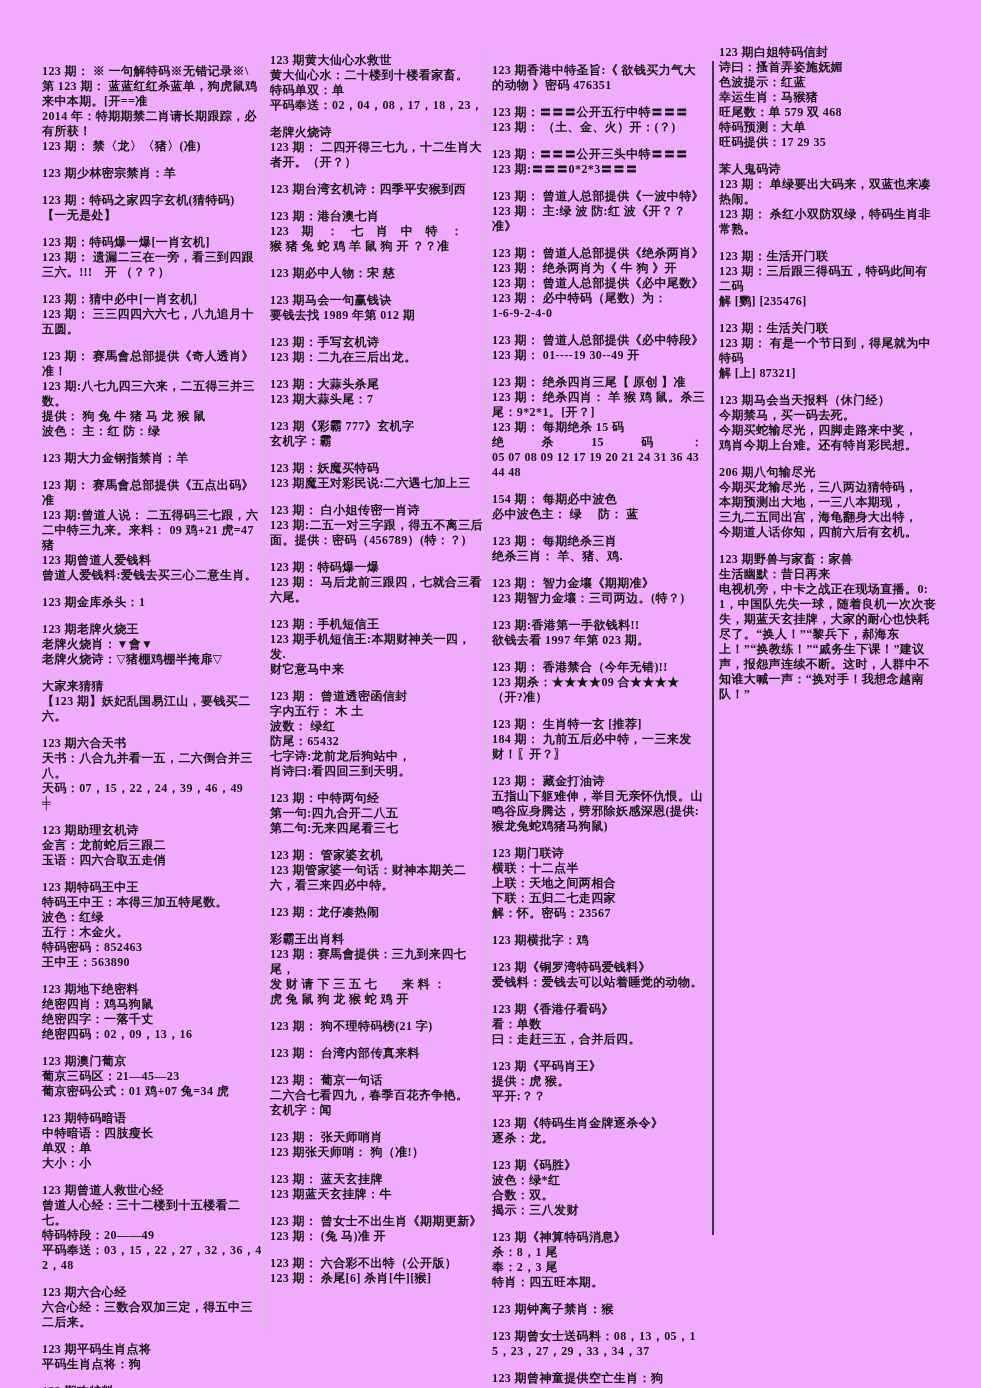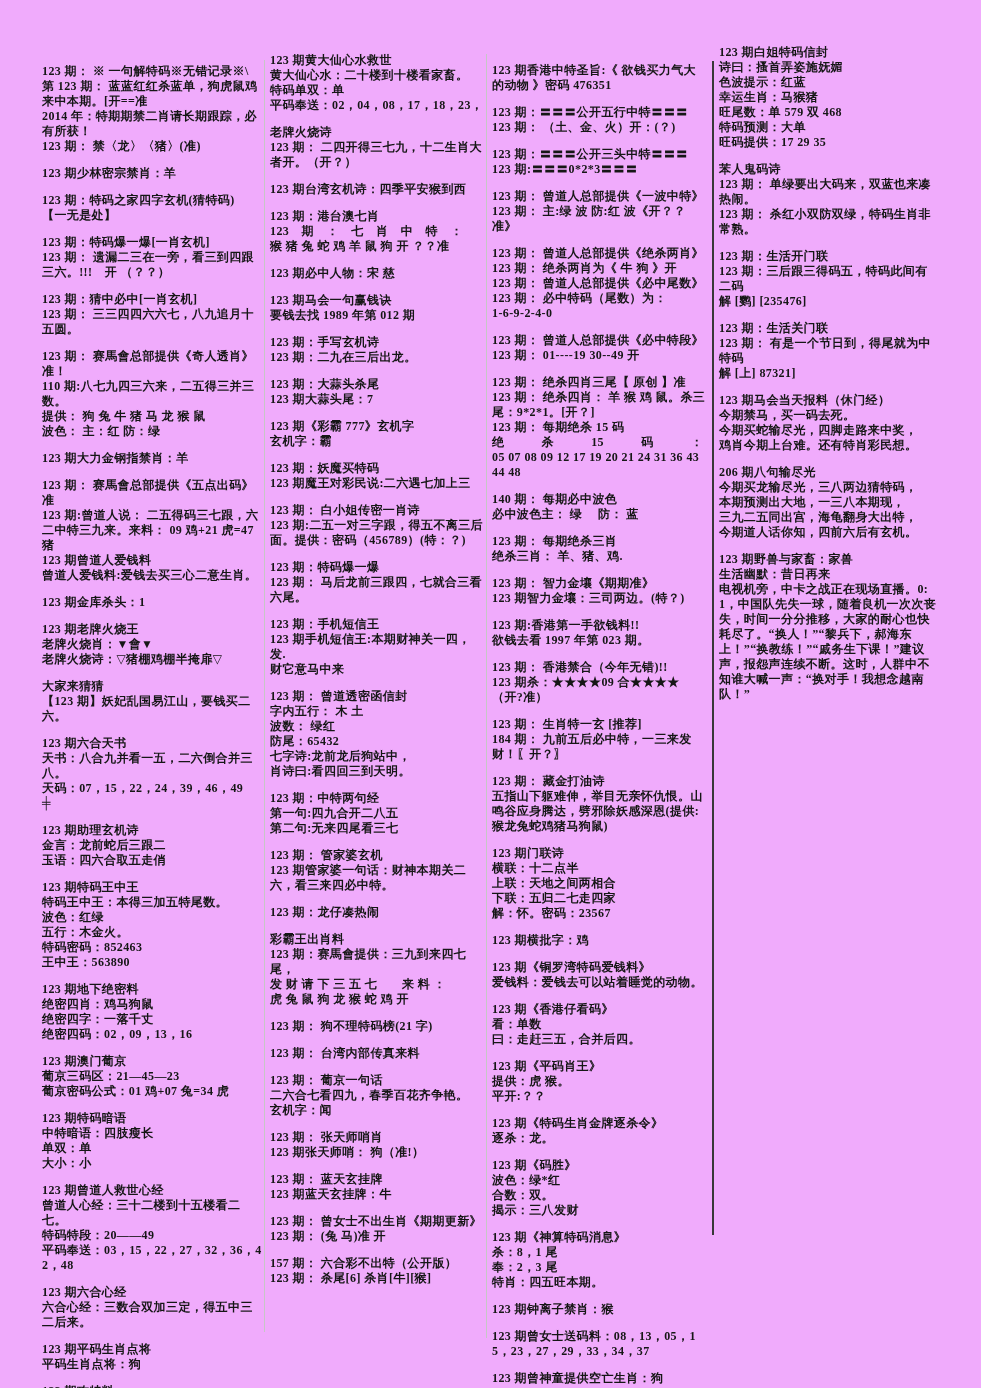--- a/index.html
+++ b/index.html
@@ -42,21 +42,21 @@
       <div class="section">
         <div class="line">123 期：特码爆一爆[一肖玄机]</div>
         <div class="line">123 期： 遗漏二三在一旁，看三到四跟三六。!!!　开 （？？）</div>
       </div>
       <div class="section">
         <div class="line">123 期：猜中必中[一肖玄机]</div>
         <div class="line">123 期： 三三四四六六七，八九追月十五圆。</div>
       </div>
       <div class="section">
         <div class="line">123 期： 赛馬會总部提供《奇人透肖》准！</div>
-        <div class="line">110 期:八七九四三六来，二五得三并三数。</div>
+        <div class="line">123 期:八七九四三六来，二五得三并三数。</div>
         <div class="line">提供： 狗 兔 牛 猪 马 龙 猴 鼠</div>
         <div class="line">波色： 主：红 防：绿</div>
       </div>
       <div class="section">
         <div class="line">123 期大力金钢指禁肖：羊</div>
       </div>
       <div class="section">
         <div class="line">123 期： 赛馬會总部提供《五点出码》准</div>
         <div class="line">123 期:曾道人说： 二五得码三七跟，六二中特三九来。来料： 09 鸡+21 虎=47 猪</div>
         <div class="line">123 期曾道人爱钱料</div>
@@ -227,21 +227,21 @@
       </div>
       <div class="section">
         <div class="line">123 期： 蓝天玄挂牌</div>
         <div class="line">123 期蓝天玄挂牌：牛</div>
       </div>
       <div class="section">
         <div class="line">123 期： 曾女士不出生肖《期期更新》</div>
         <div class="line">123 期：  (兔  马)准  开</div>
       </div>
       <div class="section">
-        <div class="line">157 期： 六合彩不出特（公开版）</div>
+        <div class="line">123 期： 六合彩不出特（公开版）</div>
         <div class="line">123 期： 杀尾[6]  杀肖[牛][猴]</div>
       </div>
     </div>
   <div class="divider divider-2"></div>
   <div class="col col-3">
       <div class="section">
         <div class="line">123 期香港中特圣旨:《 欲钱买力气大的动物 》密码 476351</div>
       </div>
       <div class="section">
         <div class="line">123 期：〓〓〓公开五行中特〓〓〓</div>
@@ -267,21 +267,21 @@
         <div class="line">123 期： 01----19  30--49 开</div>
       </div>
       <div class="section">
         <div class="line">123 期： 绝杀四肖三尾【  原创  】准</div>
         <div class="line">123 期： 绝杀四肖： 羊 猴 鸡 鼠。杀三尾：9*2*1。[开？]</div>
         <div class="line">123 期： 每期绝杀 15 码</div>
         <div class="line">绝　　　杀　　　15　　　码　　　：</div>
         <div class="line">05 07 08 09 12 17 19 20 21 24 31 36 43 44 48</div>
       </div>
       <div class="section">
-        <div class="line">140 期： 每期必中波色</div>
+        <div class="line">154 期： 每期必中波色</div>
         <div class="line">必中波色主：  绿　 防：  蓝</div>
       </div>
       <div class="section">
         <div class="line">123 期： 每期绝杀三肖</div>
         <div class="line">绝杀三肖：  羊、猪、鸡.</div>
       </div>
       <div class="section">
         <div class="line">123 期： 智力金壤《期期准》</div>
         <div class="line">123 期智力金壤：三司两边。(特？)</div>
       </div>
@@ -386,16 +386,16 @@
       <div class="section">
         <div class="line">206 期八句输尽光</div>
         <div class="line">今期买龙输尽光，三八两边猜特码，</div>
         <div class="line">本期预测出大地，一三八本期现，</div>
         <div class="line">三九二五同出宫，海龟翻身大出特，</div>
         <div class="line">今期道人话你知，四前六后有玄机。</div>
       </div>
       <div class="section">
         <div class="line">123 期野兽与家畜：家兽</div>
         <div class="line">生活幽默：昔日再来</div>
-        <div class="line">电视机旁，中卡之战正在现场直播。0:1，中国队先失一球，随着良机一次次丧失，时间一分分推移，大家的耐心也快耗尽了。“换人！”“黎兵下，郝海东上！”“换教练！”“戚务生下课！”建议声，报怨声连续不断。这时，人群中不知谁大喊一声：“换对手！我想念越南队！”</div>
+        <div class="line">电视机旁，中卡之战正在现场直播。0:1，中国队先失一球，随着良机一次次丧失，期蓝天玄挂牌，大家的耐心也快耗尽了。“换人！”“黎兵下，郝海东上！”“换教练！”“戚务生下课！”建议声，报怨声连续不断。这时，人群中不知谁大喊一声：“换对手！我想念越南队！”</div>
       </div>
     </div>
 </div>
 
 </body></html>

